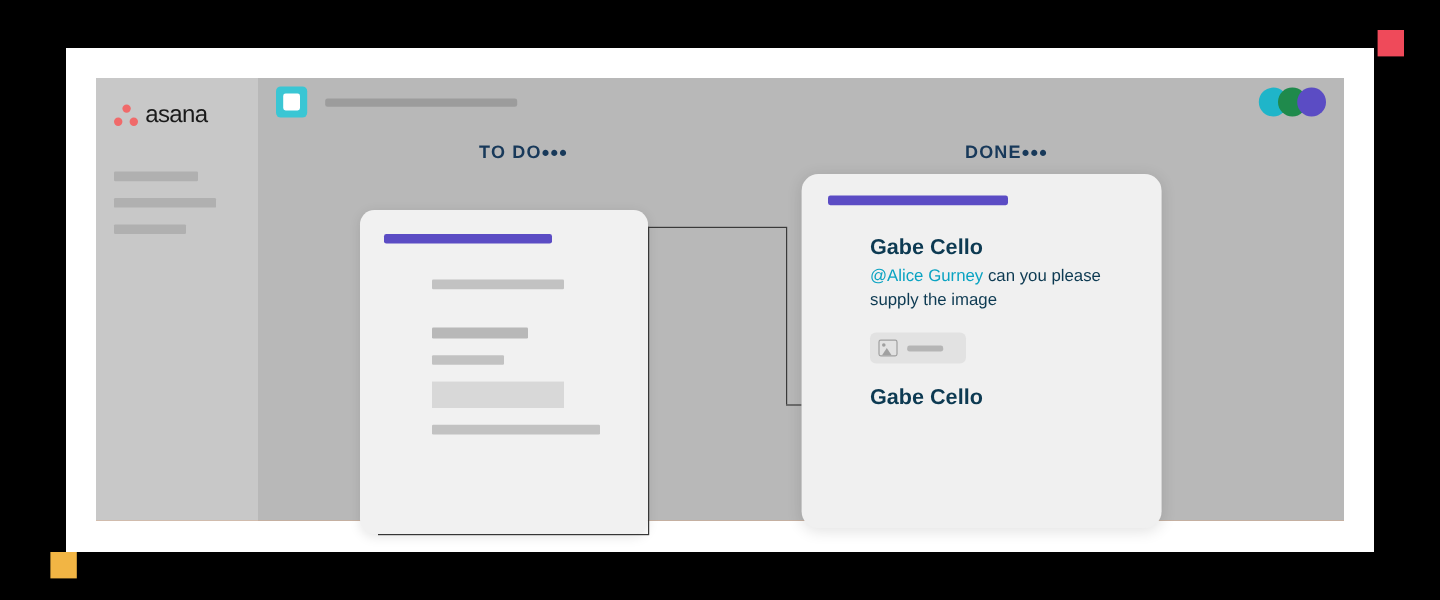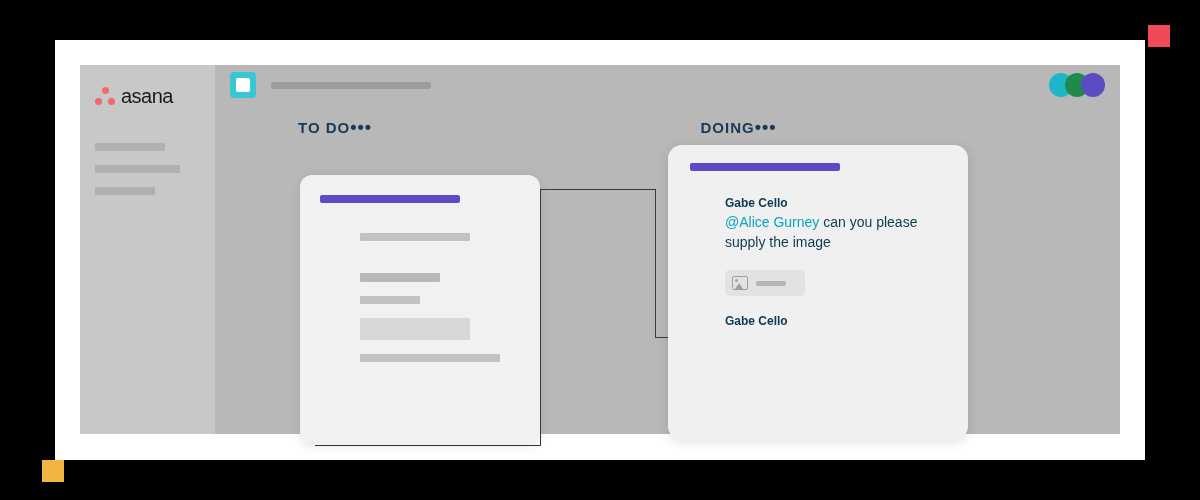--- a/index.html
+++ b/index.html
@@ -57,21 +57,21 @@
   .av1 { background:#1fb5c9; }
   .av2 { background:#1f8a4c; }
   .av3 { background:#5b4cc4; }
 
   .columns-header {
     height: 45px;
     display: flex;
     padding: 0 50px;
     align-items: center;
   }
-  .col { flex:1; display:flex; align-items:center; justify-content:flex-start; padding-right:60px;margin-left:33px; }
+  .col { flex:1; display:flex; align-items:center; justify-content:center; padding-right:60px; }
   .col-title { font-size: 15px; font-weight: 700; color:#18395a; letter-spacing:1px; }
   .col-menu { color:#18395a; font-size:18px; letter-spacing:1px; font-weight:bold; cursor:pointer; }
 
   
   .task-card {
     position: absolute;
     left: 85px; top: 110px;
     width: 240px; height: 270px;
     background: #f1f1f1;
     border-radius: 12px;
@@ -103,21 +103,21 @@
     position: absolute;
     left: 453px; top: 80px;
     width: 300px; height: 295px;
     background: #f0f0f0;
     border-radius: 14px;
     padding: 18px 22px;
     box-shadow: 0 2px 12px rgba(0,0,0,0.12);
   }
   .detail-card .purple-bar { width: 150px; height: 8px; background:#5b4cc4; border-radius:2px; margin-bottom: 25px; }
   .comment { margin-bottom: 18px; margin-left: 35px; }
-  .c-author { font-size: 12px; font-weight: 700; color:#0d3a52; margin-bottom:3px; }
+  .c-author { font-size: 18px; font-weight: 700; color:#0d3a52; margin-bottom:3px; }
   .c-body { font-size: 14px; color:#0d3a52; line-height:1.4; }
   .mention { color:#0aa3c2; }
   .attachment {
     display:flex; align-items:center; gap:8px;
     background:#e2e2e2; border-radius:5px;
     width:80px; height:26px; padding:5px 7px;
     margin-top:8px;
   }
   .img-icon { width:16px; height:14px; border:1.5px solid #a0a0a0; border-radius:2px; position:relative; }
   .img-icon::before{ content:""; position:absolute; width:3px; height:3px; background:#a0a0a0; border-radius:50%; top:2px; left:2px; }
@@ -159,21 +159,21 @@
           <div class="av av3"></div>
         </div>
       </div>
 
       <div class="columns-header">
         <div class="col">
           <span class="col-title">TO DO</span>
           <span class="col-menu">•••</span>
         </div>
         <div class="col">
-          <span class="col-title">DOING</span>
+          <span class="col-title">DONE</span>
           <span class="col-menu">•••</span>
         </div>
       </div>
 
       <div class="connector h1"></div>
       <div class="connector v1"></div>
       <div class="connector h2"></div>
       <div class="connector v2"></div>
       <div class="connector h3"></div>
 

